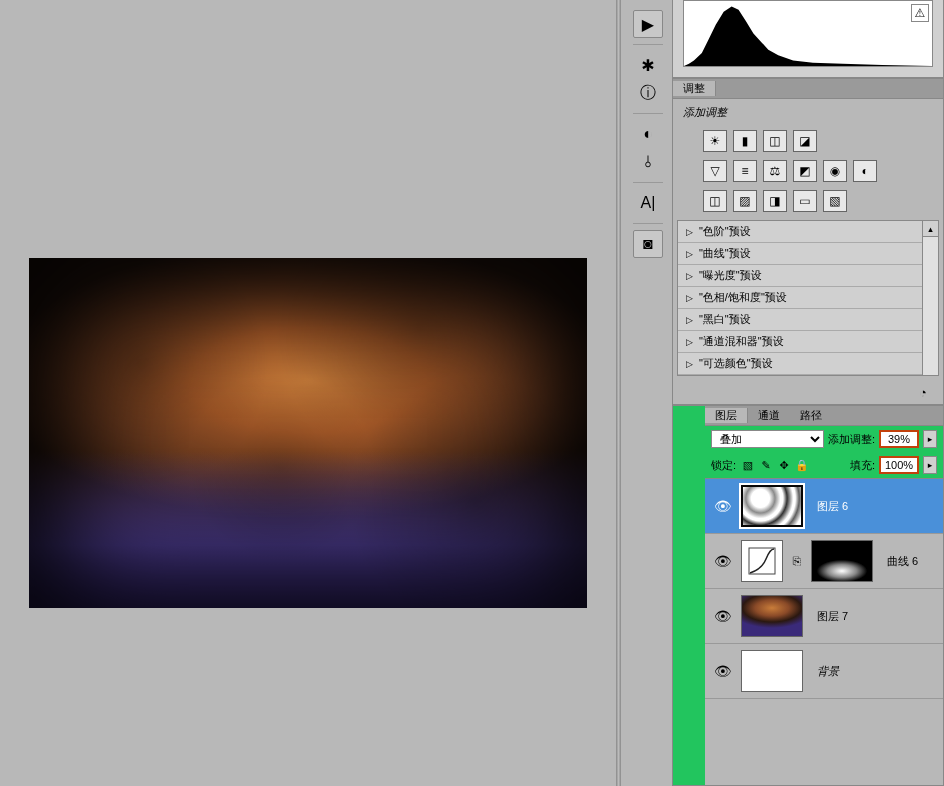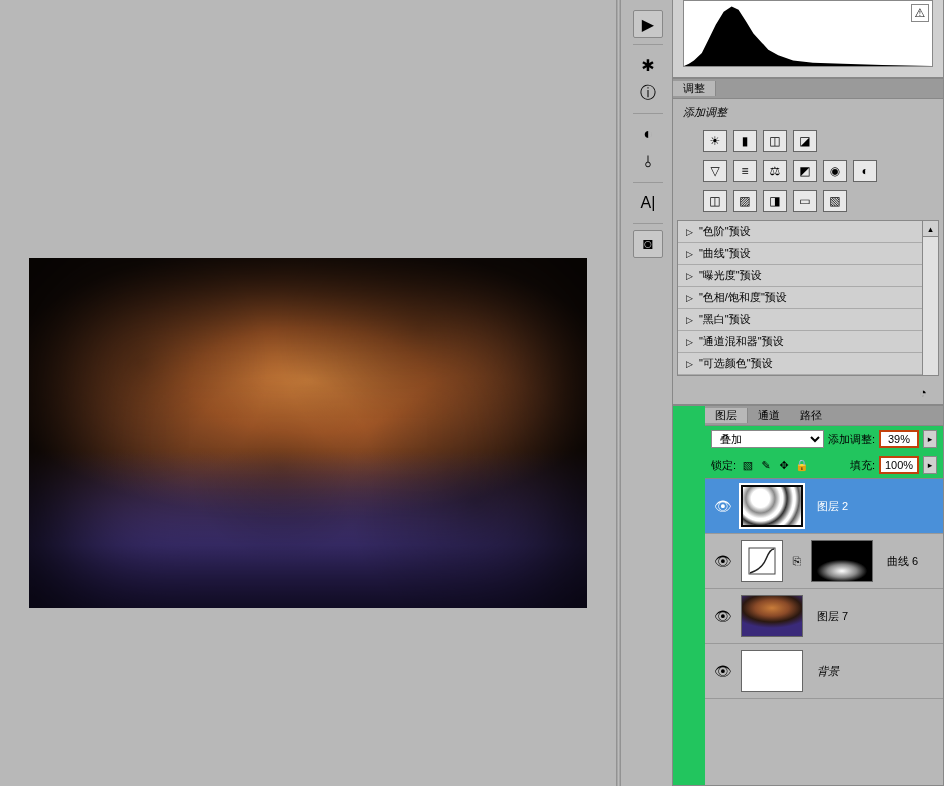--- a/index.html
+++ b/index.html
@@ -201,21 +201,21 @@
       <span class="opacity-label">填充:</span>
       <input class="opacity-input" value="100%" style="">
       <div class="opacity-arrow">▸</div>
     </div>
 
     <div class="layer-list">
 
       <div class="layer selected">
         <div class="eye">👁</div>
         <div class="thumb thumb-clouds"></div>
-        <div class="layer-name">图层 2</div>
+        <div class="layer-name">图层 6</div>
       </div>
 
       <div class="layer">
         <div class="eye">👁</div>
         <div class="thumb thumb-curves">
           <svg viewBox="0 0 28 28">
               <rect x="1" y="1" width="26" height="26" fill="none" stroke="#444"></rect>
               <path d="M2 26 Q 14 22 18 12 T 26 2" fill="none" stroke="#222" stroke-width="1.5"></path>
             </svg>
         </div>

